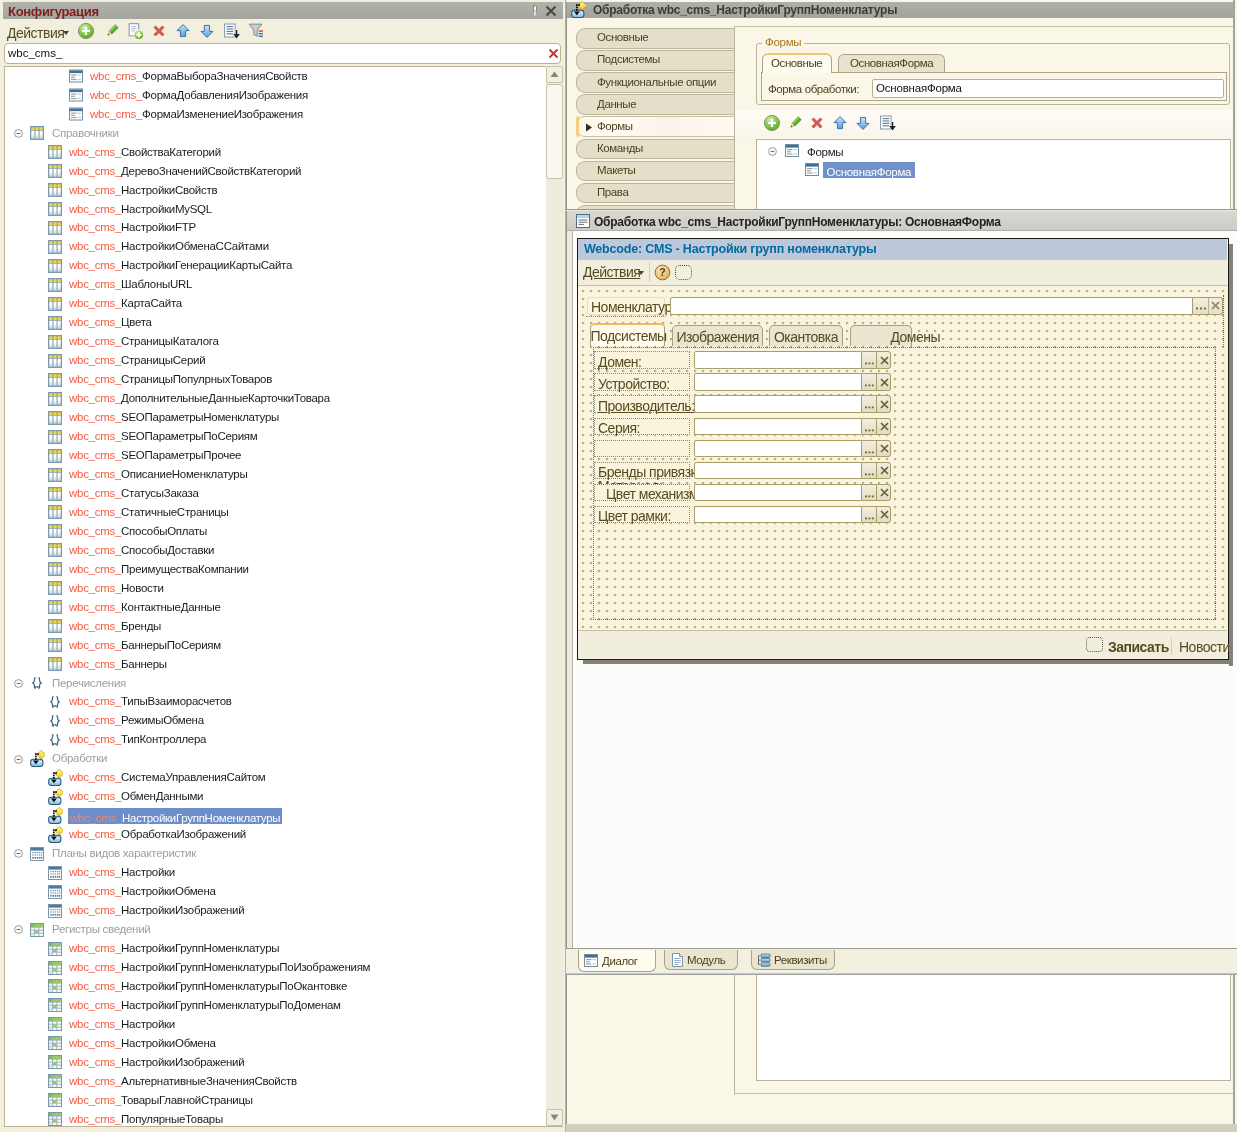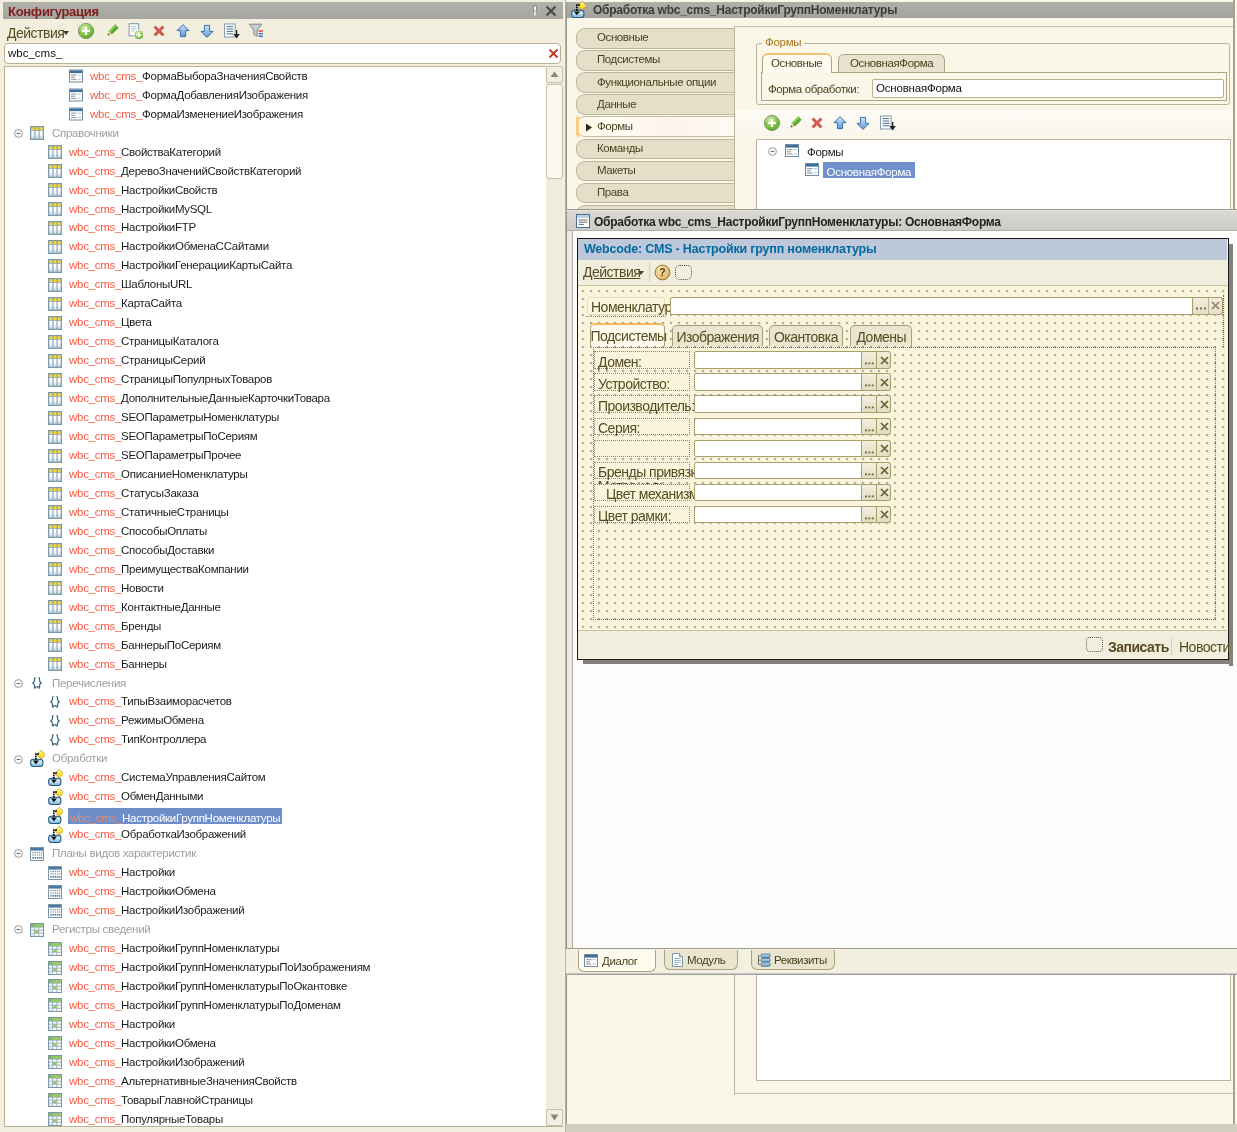--- a/index.html
+++ b/index.html
@@ -787,21 +787,21 @@
         </svg>
     <div class="abs" style="left:645px;top:56px;width:1px;height:52px;border-left:1px dotted #6e6e60;"></div>
     <div class="abs" style="left:8px;top:77px;width:80px;height:1px;border-top:1px dotted #8a8a7a;"></div>
     <div class="abs" style="left:12.4px;top:83.5px;width:75.1px;height:23.5px;background:#fffcee;border:1px solid #a79f7d;border-bottom:none;border-top:2.5px solid #f3ba62;border-radius:5px 5px 0 0;box-sizing:border-box;"></div>
     <div class="abs olive" style="left:12.4px;top:89px;width:75.1px;text-align:center;">Подсистемы</div>
     <div class="abs" style="left:94.3px;top:85.5px;width:90.7px;height:21.5px;background:#eae5cf;border:1px solid #a79f7d;border-bottom:none;border-radius:5px 5px 0 0;box-sizing:border-box;"></div>
     <div class="abs olive" style="left:94.3px;top:89.5px;width:90.7px;text-align:center;">Изображения</div>
     <div class="abs" style="left:190.5px;top:85.5px;width:74.8px;height:21.5px;background:#eae5cf;border:1px solid #a79f7d;border-bottom:none;border-radius:5px 5px 0 0;box-sizing:border-box;"></div>
     <div class="abs olive" style="left:190.5px;top:89.5px;width:74.8px;text-align:center;">Окантовка</div>
     <div class="abs" style="left:272.4px;top:85.5px;width:61.8px;height:21.5px;background:#eae5cf;border:1px solid #a79f7d;border-bottom:none;border-radius:5px 5px 0 0;box-sizing:border-box;"></div>
-    <div class="abs olive" style="left:272.4px;top:89.5px;width:61.8px;text-align:center;">Домены</div>
+    <div class="abs olive" style="left:272.4px;top:89.5px;width:61.8px;padding-left:40px;">Домены</div>
     <div class="abs" style="left:15px;top:108px;width:623px;height:273px;border:1px dotted #75756a;box-sizing:border-box;"></div>
     <div class="abs" style="left:15.5px;top:112.3px;width:96px;height:17.5px;border:1px dotted #8a8a7a;background:#faf4dc;box-sizing:border-box;"></div>
     <div class="abs olive" style="left:20px;top:114.5px;">Домен:</div>
     <div class="abs" style="left:116px;top:112.3px;width:168px;height:17.5px;background:#fff;border:1px solid #a89e6a;border-radius:2px 0 0 2px;box-sizing:border-box;"></div>
     <div class="abs" style="left:284px;top:112.3px;width:14.5px;height:17.5px;background:linear-gradient(#f3efdd,#e2dcc4);border:1px solid #a89e6a;border-left:none;box-sizing:border-box;"></div>
     <svg class="abs" style="left:286.5px;top:123.3px" width="10" height="3" viewBox="0 0 10 3">
           <g fill="#6b6233">
             <rect x="0" y="0.5" width="1.8" height="1.8"></rect>
             <rect x="3.4" y="0.5" width="1.8" height="1.8"></rect>
             <rect x="6.8" y="0.5" width="1.8" height="1.8"></rect>
@@ -820,21 +820,21 @@
             <rect x="0" y="0.5" width="1.8" height="1.8"></rect>
             <rect x="3.4" y="0.5" width="1.8" height="1.8"></rect>
             <rect x="6.8" y="0.5" width="1.8" height="1.8"></rect>
           </g>
         </svg>
     <div class="abs" style="left:298.5px;top:134.37px;width:14.5px;height:17.5px;background:linear-gradient(#f3efdd,#e2dcc4);border:1px solid #a89e6a;border-left:none;border-radius:0 3px 3px 0;box-sizing:border-box;"></div>
     <svg class="abs" style="left:301.5px;top:138.87px" width="9" height="9" viewBox="0 0 9 9">
           <path d="M1 1 L8 8 M8 1 L1 8" stroke="#6b6233" stroke-width="1.7"></path>
         </svg>
     <div class="abs" style="left:15.5px;top:156.44px;width:96px;height:17.5px;border:1px dotted #8a8a7a;background:#faf4dc;box-sizing:border-box;"></div>
-    <div class="abs olive" style="left:20px;top:158.64px;">Производитель:</div>
+    <div class="abs olive" style="left:20px;top:158.64px;text-decoration:underline;">Производитель:</div>
     <div class="abs" style="left:116px;top:156.44px;width:168px;height:17.5px;background:#fff;border:1px solid #a89e6a;border-radius:2px 0 0 2px;box-sizing:border-box;"></div>
     <div class="abs" style="left:284px;top:156.44px;width:14.5px;height:17.5px;background:linear-gradient(#f3efdd,#e2dcc4);border:1px solid #a89e6a;border-left:none;box-sizing:border-box;"></div>
     <svg class="abs" style="left:286.5px;top:167.44px" width="10" height="3" viewBox="0 0 10 3">
           <g fill="#6b6233">
             <rect x="0" y="0.5" width="1.8" height="1.8"></rect>
             <rect x="3.4" y="0.5" width="1.8" height="1.8"></rect>
             <rect x="6.8" y="0.5" width="1.8" height="1.8"></rect>
           </g>
         </svg>
     <div class="abs" style="left:298.5px;top:156.44px;width:14.5px;height:17.5px;background:linear-gradient(#f3efdd,#e2dcc4);border:1px solid #a89e6a;border-left:none;border-radius:0 3px 3px 0;box-sizing:border-box;"></div>

